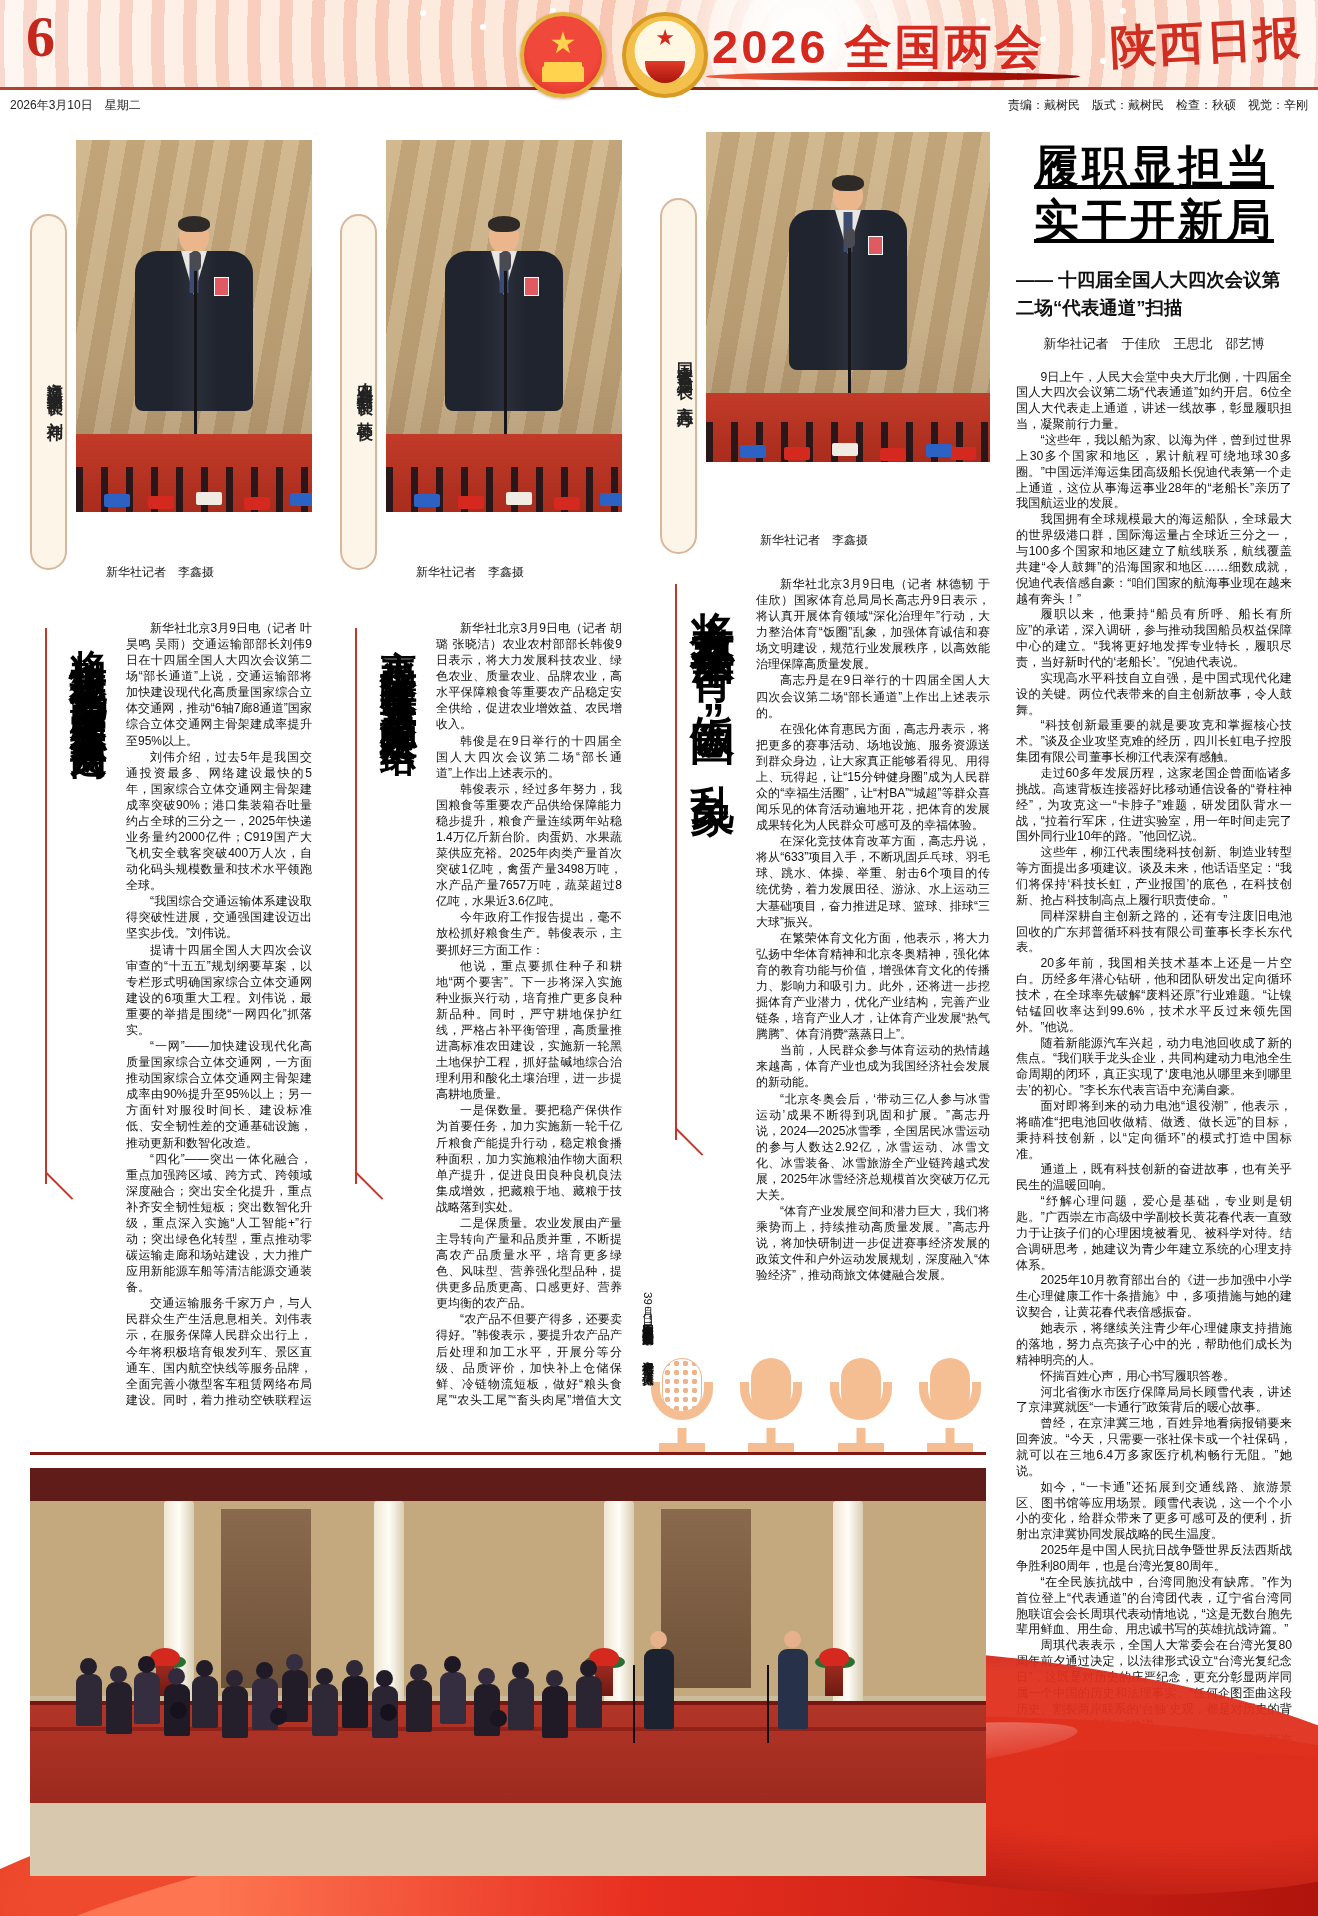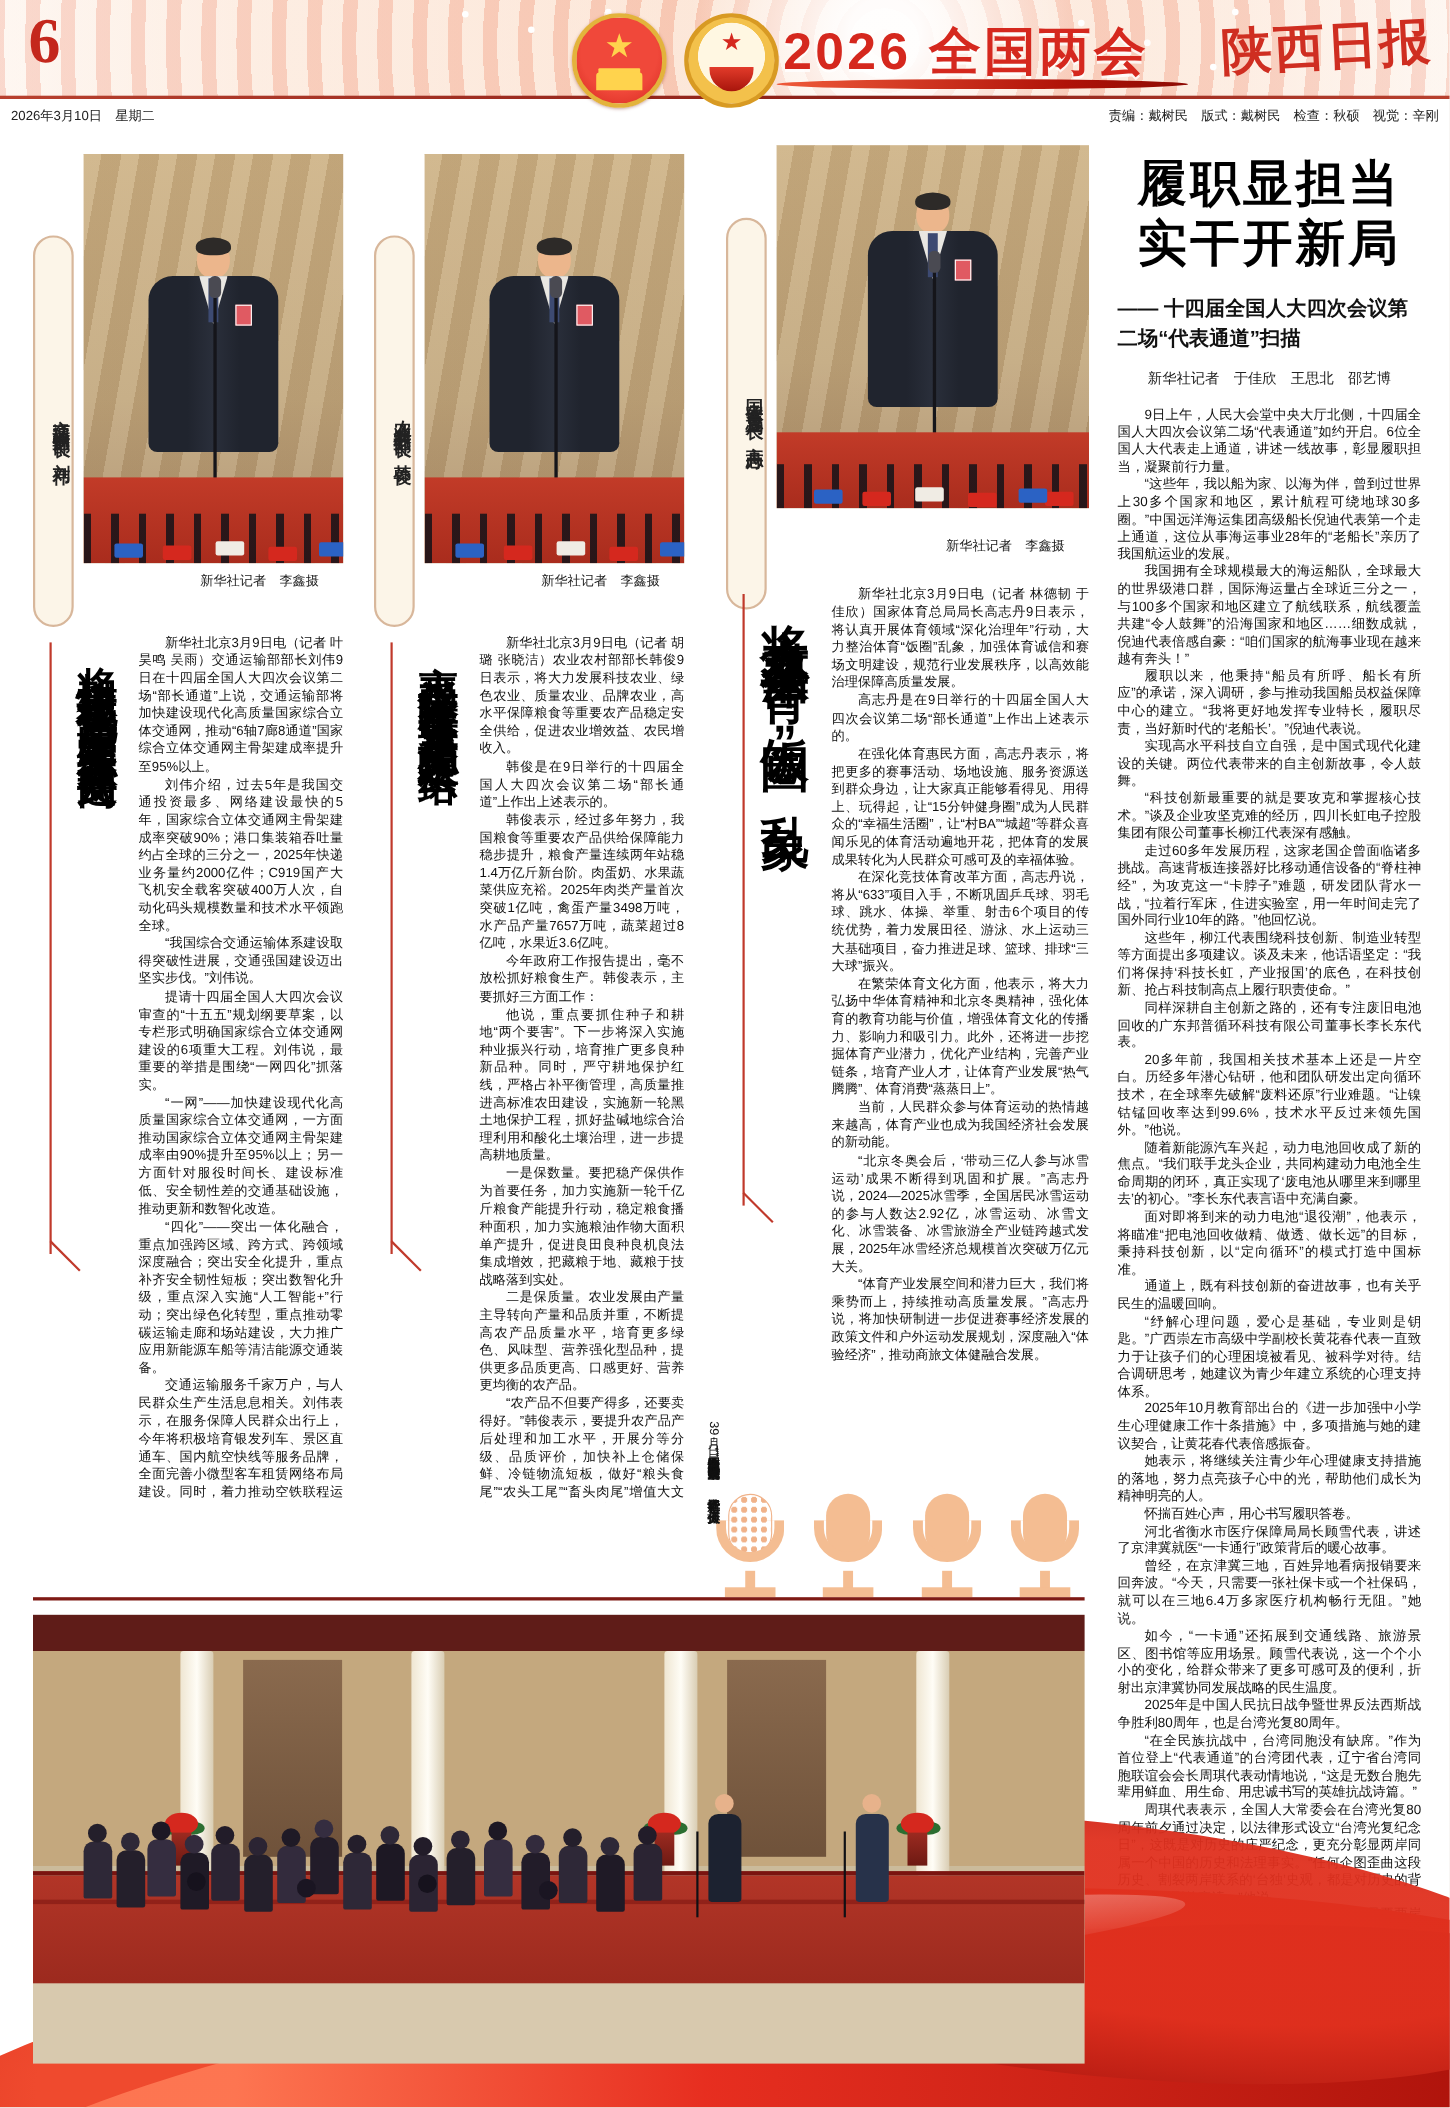--- a/index.html
+++ b/index.html
@@ -68,35 +68,35 @@
   .m-person .tie{position:absolute;left:50%;top:2px;transform:translateX(-50%);width:9px;height:40px;background:#3d4a72;}
   .m-person .badge{position:absolute;right:24px;top:26px;width:15px;height:19px;background:#e05a62;border:1px solid #fff;}
   .m-micstand{position:absolute;left:50%;bottom:20%;width:3px;height:46%;background:#15151a;}
   .m-micstand::before{content:"";position:absolute;left:-4px;top:-16px;width:11px;height:20px;border-radius:5px;background:#4a4a52;}
   .m-mics{position:absolute;left:0;right:0;bottom:0;height:21%;
     background:
       repeating-linear-gradient(90deg, rgba(18,18,24,.85) 0 7px, rgba(18,18,24,0) 7px 25px) 0 100%/100% 58% no-repeat,
       linear-gradient(#c23b28,#a92c1d);}
   .mic-chips{position:absolute;left:12%;bottom:6%;width:26px;height:13px;background:#2b62c4;border-radius:2px;
     box-shadow:44px 2px 0 #d5281e,92px -2px 0 #f0ece4,140px 3px 0 #d5281e,186px -1px 0 #2b62c4,210px 2px 0 #d5281e;}
-  .m-caption{height:20px;text-align:right;padding-right:22px;font-size:12px;color:#222;}
+  .m-caption{height:20px;text-align:center;padding-right:22px;font-size:12px;color:#222;margin-top:44px;}
   .m-body{position:relative;display:flex;margin-top:36px;height:790px;overflow:hidden;}
   #m2 .m-body{margin-top:24px;height:808px;}
   .m-headline{writing-mode:vertical-rl;text-orientation:upright;font-size:37px;font-weight:900;
     line-height:1.4;letter-spacing:5px;width:58px;margin-left:26px;color:#000;}
   #m2 .m-headline{font-size:44px;letter-spacing:7px;}
   .redline{position:absolute;left:15px;top:8px;width:2px;height:556px;background:#c0392b;}
   .redline::after{content:"";position:absolute;left:0;bottom:-27px;width:2px;height:38px;background:#c0392b;
     transform:rotate(-45deg);transform-origin:top left;}
   .m-text{flex:1;margin-left:12px;font-size:12px;line-height:1.34;text-align:justify;color:#111;}
   .m-text p{margin:0;text-indent:2em;}
 
   
   .right-art{position:absolute;left:1016px;top:140px;width:276px;}
-  .ra-h1{font-size:45px;font-weight:900;text-align:center;line-height:1.2;letter-spacing:3px;color:#000;}
+  .ra-h1{font-size:45px;font-weight:900;text-align:center;line-height:1.2;letter-spacing:3px;color:#000;text-decoration:underline;}
   .ra-sub{margin-top:18px;font-size:18.5px;font-weight:700;line-height:1.5;color:#111;}
   .ra-by{margin-top:13px;text-align:center;font-size:13px;color:#222;}
   .ra-body{margin-top:17px;font-size:12.2px;line-height:1.3;text-align:justify;color:#111;}
   .ra-body p{margin:0;text-indent:2em;}
   .ra-sign{text-align:right;font-size:12.2px;margin-top:2px;}
 
   
   .divider{position:absolute;left:30px;top:1452px;width:956px;height:3px;background:#7e1a14;z-index:4;}
   .mic-row{position:absolute;left:645px;top:1358px;width:342px;display:flex;justify-content:space-between;
     align-items:flex-end;z-index:4;}

